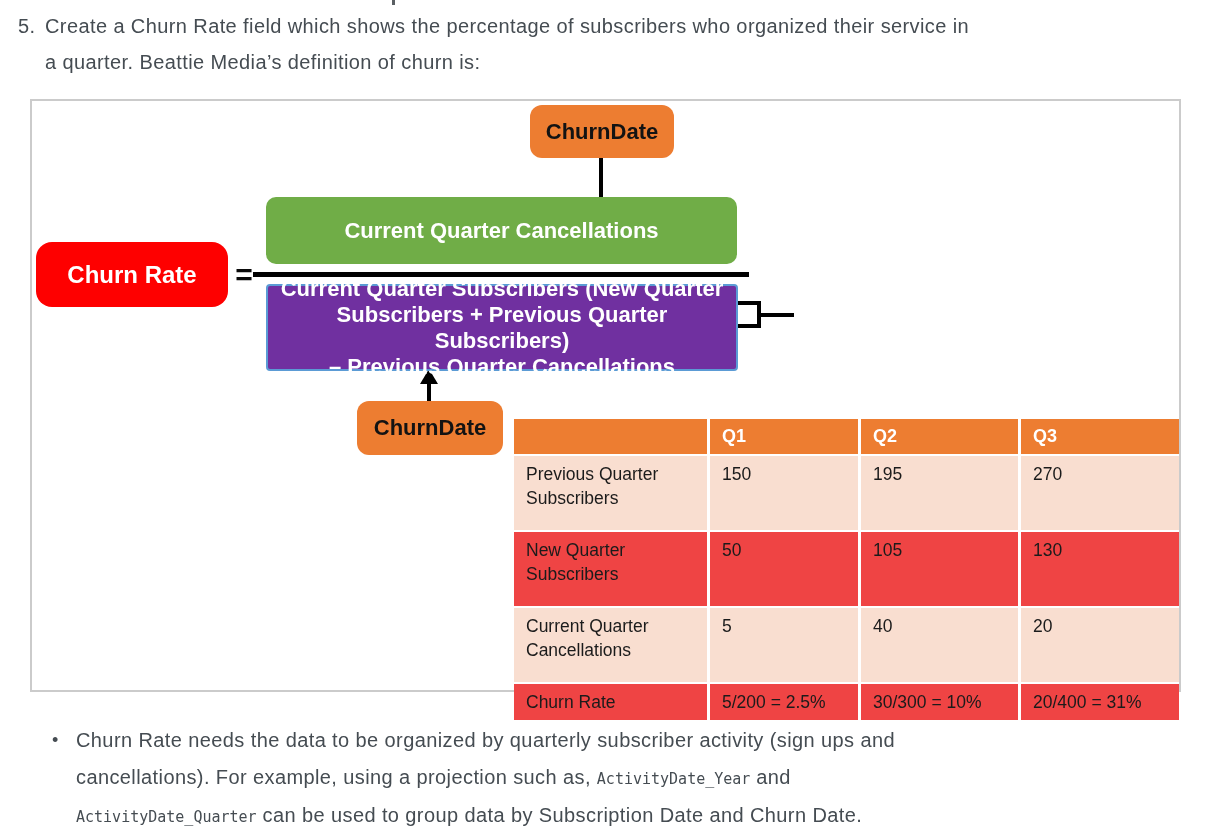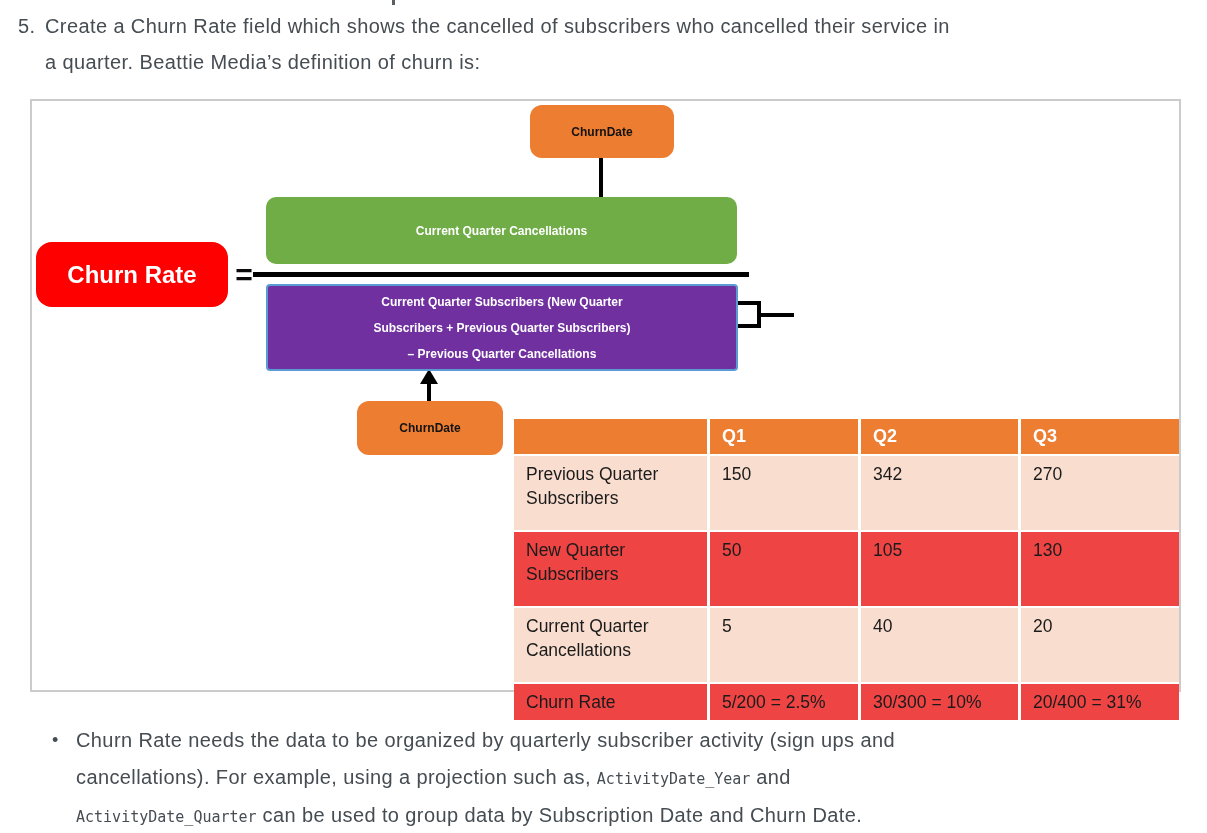--- a/index.html
+++ b/index.html
@@ -20,21 +20,21 @@
   .figure {
     position:absolute; left:30px; top:99px; width:1151px; height:593px;
     border:2px solid #cbcbcb; background:#fff;
   }
   .arrows { position:absolute; left:0; top:0; pointer-events:none; }
   .arrows line, .arrows path { stroke:#000; stroke-width:4; fill:none; }
   .arrows polygon { fill:#000; stroke:none; }
 
   .dbox {
     position:absolute; display:flex; align-items:center; justify-content:center;
-    text-align:center; font-weight:bold; font-size:12px; line-height:24px;
+    text-align:center; font-weight:bold; font-size:22px; line-height:24px;
   }
   .orange-box { background:#ED7D31; color:#131313; border-radius:12px; }
   .box-churndate-top    { left:498px; top:4px;   width:144px; height:53px; }
   .box-numerator        { left:234px; top:96px;  width:471px; height:67px; background:#70AD47; color:#fff; border-radius:10px; }
   .box-churnrate        { left:4px;   top:141px; width:192px; height:65px; background:#FE0000; color:#fff; border-radius:16px; font-size:24px; }
   .equals-sign          { left:198px; top:155px; width:28px;  height:38px; color:#0a0a0a; font-size:30px; font-weight:bold; }
   .fraction-line        { position:absolute; left:221px; top:171px; width:496px; height:5px; background:#000; }
   .box-denominator      { left:234px; top:183px; width:472px; height:87px; background:#7030A0; color:#fff;
                           border:2px solid #5B9BD5; border-radius:4px; white-space:pre-line; line-height:26px; }
   .box-subscriptiondate { left:762px; top:186px; width:196px; height:62px; }
@@ -64,21 +64,21 @@
   .code { font-family:"DejaVu Sans Mono", monospace; font-size:15px; letter-spacing:0; }
 </style>
 </head>
 <body>
 
 <div class="top-artifact"></div>
 
 <div class="intro">
   <span class="num">5.</span>
   <div>
-    <div>Create a Churn Rate field which shows the cancelled of subscribers who cancelled their service in</div>
+    <div>Create a Churn Rate field which shows the percentage of subscribers who organized their service in</div>
     <div>a quarter. Beattie Media’s definition of churn is:</div>
   </div>
 </div>
 
 <div class="figure">
 
   <svg class="arrows" width="1147" height="589" viewBox="0 0 1147 589">
     <g>
       <line x1="569" y1="57" x2="569" y2="99"></line>
       <polygon points="569,112 560,97 578,97"></polygon>
@@ -116,21 +116,21 @@
         <th></th>
         <th>Q1</th>
         <th>Q2</th>
         <th>Q3</th>
       </tr>
     </thead>
     <tbody>
       <tr class="band-dark row-tall">
         <td>Previous Quarter Subscribers</td>
         <td>150</td>
-        <td>342</td>
+        <td>195</td>
         <td>270</td>
       </tr>
       <tr class="band-light row-tall">
         <td>New Quarter Subscribers</td>
         <td>50</td>
         <td>105</td>
         <td>130</td>
       </tr>
       <tr class="band-dark row-tall">
         <td>Current Quarter Cancellations</td>

